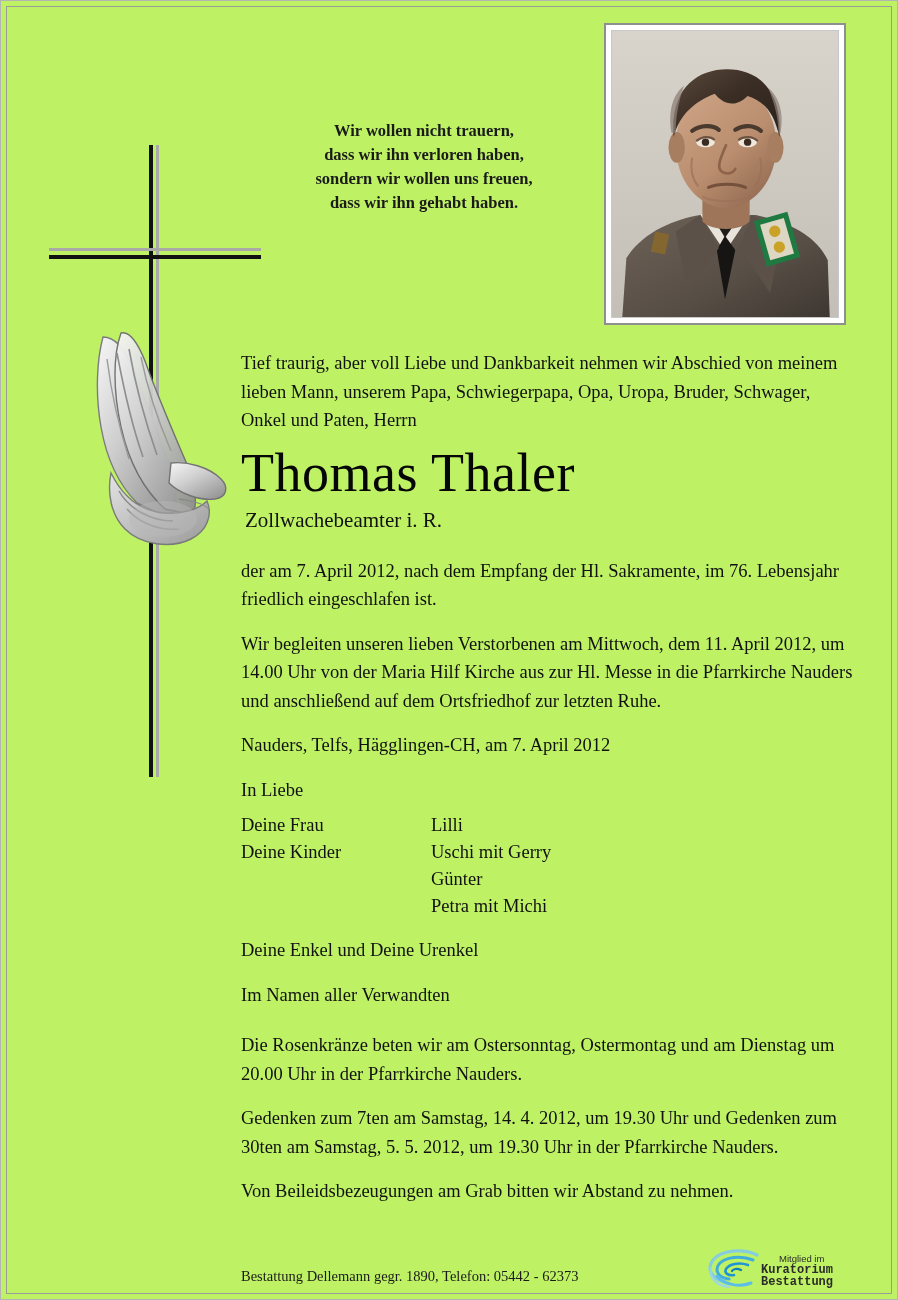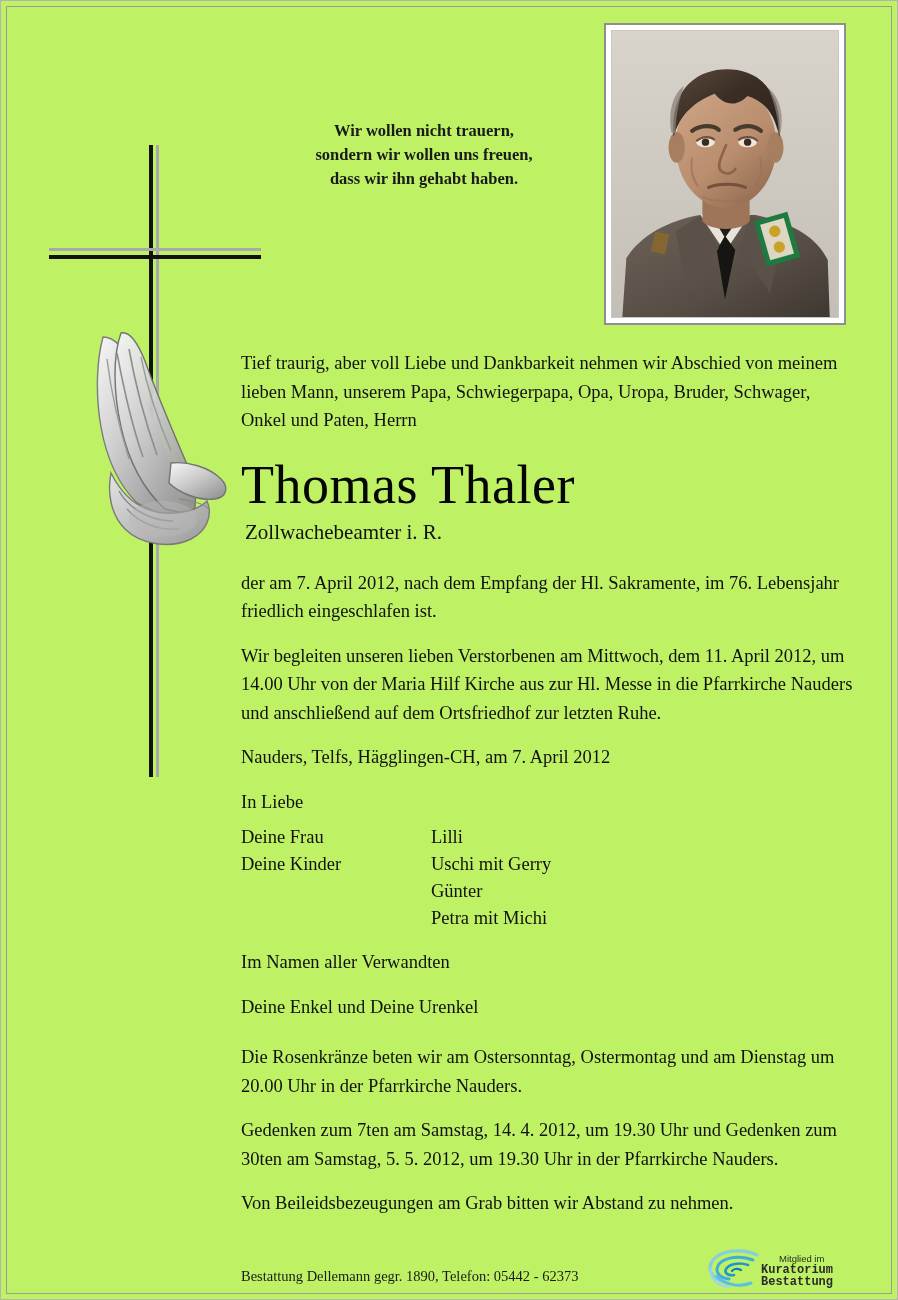--- a/index.html
+++ b/index.html
@@ -121,21 +121,21 @@
     color: #111111;
   }
 
   .para {
     font-size: 18.5px;
     line-height: 28.5px;
     margin: 0;
   }
   .para + .para { margin-top: 16px; }
 
-  .intro { margin-bottom: 20px; }
+  .intro { margin-bottom: 8px; }
 
   .deceased-name {
     font-size: 54px;
     line-height: 60px;
     letter-spacing: 0.5px;
     margin: 0;
     color: #060606;
     font-weight: 400;
   }
   .deceased-role {
@@ -329,20 +329,21 @@
       <path d="M52 168 C62 186 84 198 106 198" stroke="#8a8a8a" stroke-width="1.5" fill="none"></path>
       <path d="M60 186 C72 200 92 208 112 206" stroke="#949494" stroke-width="1.4" fill="none"></path>
       <path d="M112 176 C124 178 136 180 142 186" stroke="#8a8a8a" stroke-width="1.3" fill="none"></path>
 
       <ellipse cx="96" cy="196" rx="34" ry="18" fill="#b9b9b9" opacity="0.45"></ellipse>
     </svg>
   </div>
 
   <div class="poem">
     <div>Wir wollen nicht trauern,</div>
+    <div>dass wir ihn verloren haben,</div>
     <div>sondern wir wollen uns freuen,</div>
     <div>dass wir ihn gehabt haben.</div>
   </div>
 
   <div class="body-col">
 
     <p class="para intro">Tief traurig, aber voll Liebe und Dankbarkeit nehmen wir Abschied von meinem lieben Mann, unserem Papa, Schwiegerpapa, Opa, Uropa, Bruder, Schwager, Onkel und Paten, Herrn</p>
 
     <div class="deceased-name">Thomas Thaler</div>
     <div class="deceased-role">Zollwachebeamter i. R.</div>
@@ -375,23 +376,23 @@
         </tr>
         <tr>
           <td class="label"></td>
           <td>Petra mit Michi</td>
         </tr>
       </tbody>
     </table>
 
     <div class="spacer-sm"></div>
 
+    <p class="para">Deine Enkel und Deine Urenkel</p>
+
     <p class="para">Im Namen aller Verwandten</p>
-
-    <p class="para">Deine Enkel und Deine Urenkel</p>
 
     <div class="spacer-md"></div>
 
     <p class="para">Die Rosenkränze beten wir am Ostersonntag, Ostermontag und am Dienstag um 20.00 Uhr in der Pfarrkirche Nauders.</p>
 
     <p class="para">Gedenken zum 7ten am Samstag, 14. 4. 2012, um 19.30 Uhr und Gedenken zum 30ten am Samstag, 5. 5. 2012, um 19.30 Uhr in der Pfarrkirche Nauders.</p>
 
     <p class="para">Von Beileidsbezeugungen am Grab bitten wir Abstand zu nehmen.</p>
   </div>
 

